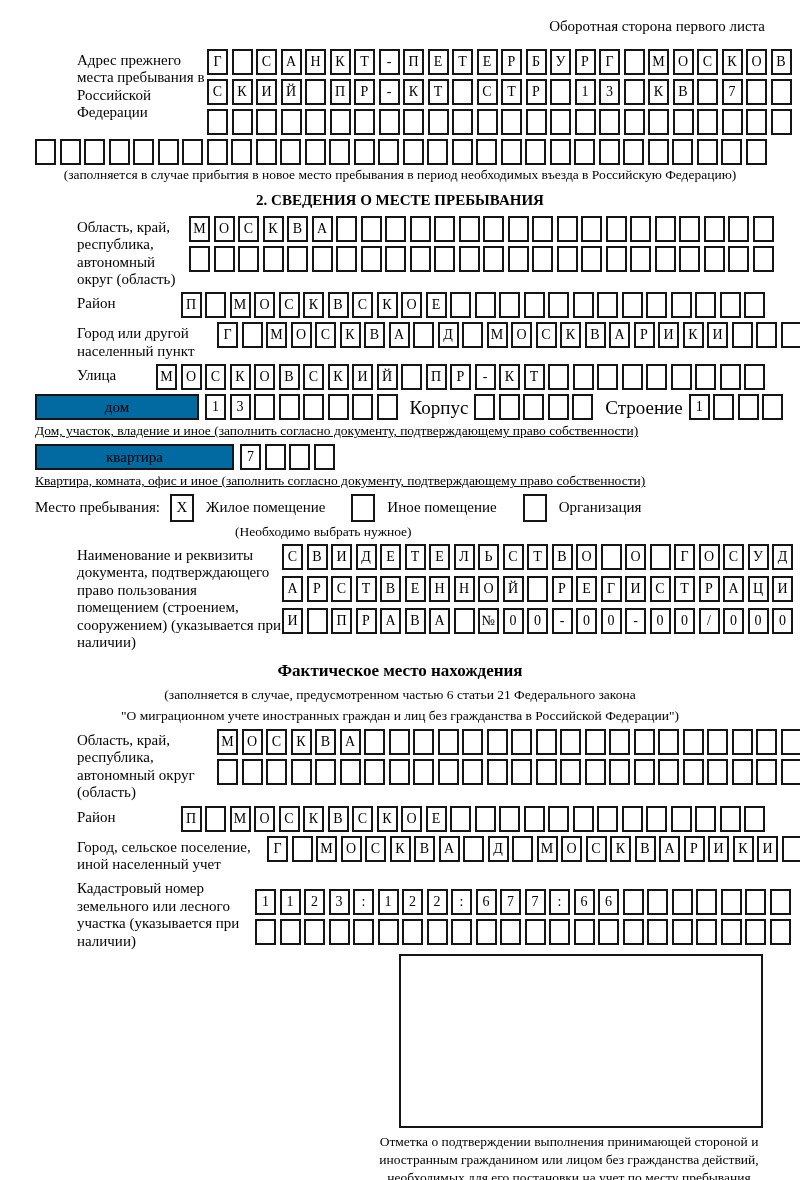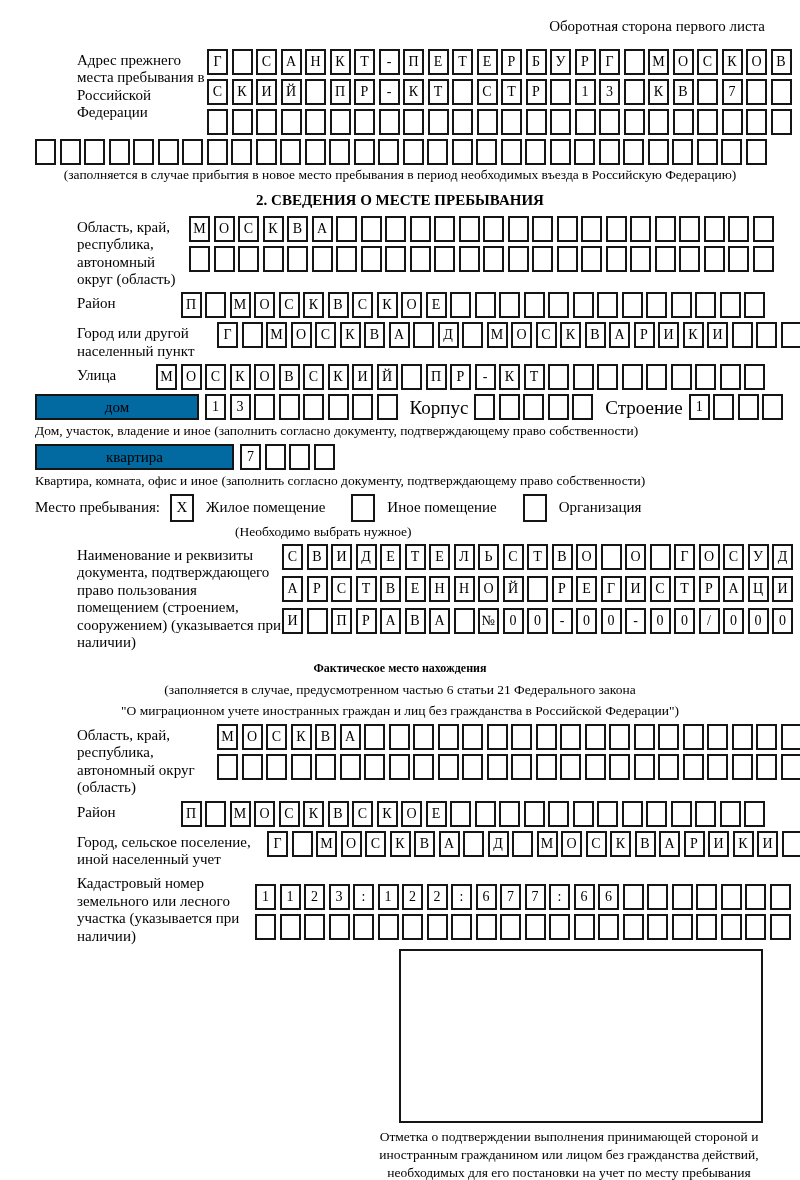--- a/index.html
+++ b/index.html
@@ -15,23 +15,23 @@
   .rows{margin-left:auto;display:flex;flex-direction:column;gap:4px;flex:0 0 auto;}
   .cells{display:flex;gap:3.5px;justify-content:flex-end;flex-wrap:nowrap;}
   .cell{
     flex:0 0 auto;width:17px;height:22px;border:2px solid #151515;
     display:flex;align-items:center;justify-content:center;
     font-size:14px;line-height:1;background:#fff;
   }
   .full-row{margin:2px 0 2px;}
   .full-row .cells{justify-content:space-between;width:100%;}
   .caption{font-size:13.5px;text-align:center;margin:1px 0 4px;line-height:1.25;}
-  .caption.left{text-align:left;}
+  .caption.left{text-align:left;text-decoration:underline;}
   .section-title{font-weight:bold;text-align:center;font-size:15px;margin:8px 0 7px;}
-  .sub-title{font-weight:bold;text-align:center;font-size:12px;margin:10px 0 6px;}
+  .sub-title{font-weight:bold;text-align:center;font-size:17px;margin:10px 0 6px;}
   .widebox{
     flex:0 0 auto;border:2px solid #151515;height:22px;
     display:flex;align-items:center;justify-content:center;font-size:15px;background:#0369a1;
   }
   .inline-row{display:flex;align-items:flex-start;gap:6px;margin-bottom:3px;}
   .inline-label{font-size:19px;padding-top:3px;white-space:nowrap;}
   .grow{flex:1 1 auto;}
   .stay-row{display:flex;align-items:center;margin:4px 0 2px;}
   .checkbox{
     flex:0 0 auto;width:20px;height:24px;border:2px solid #151515;

